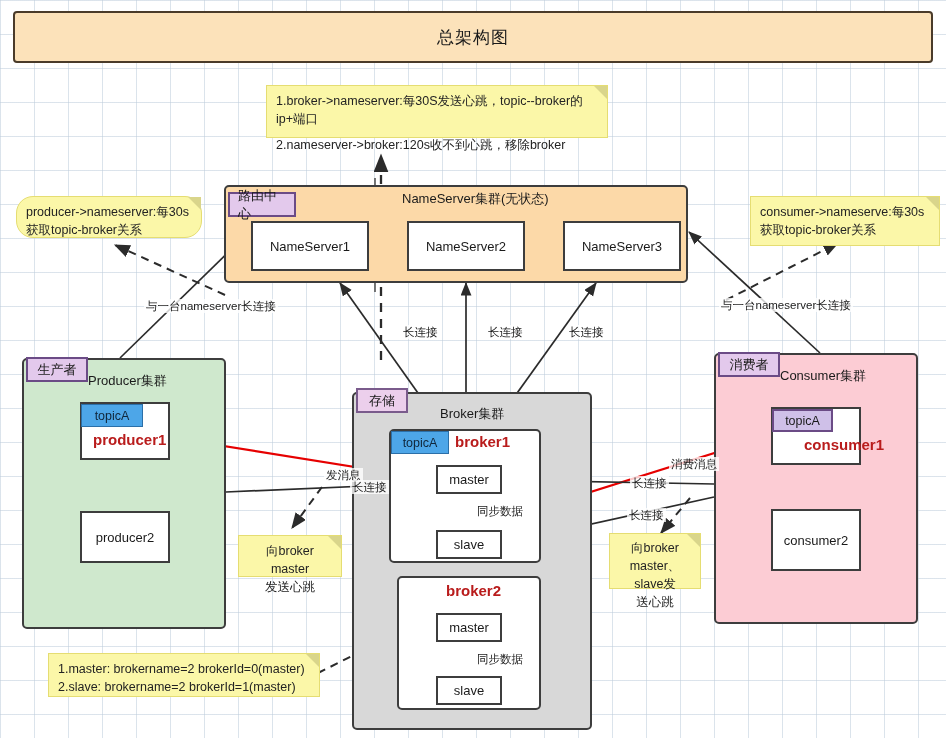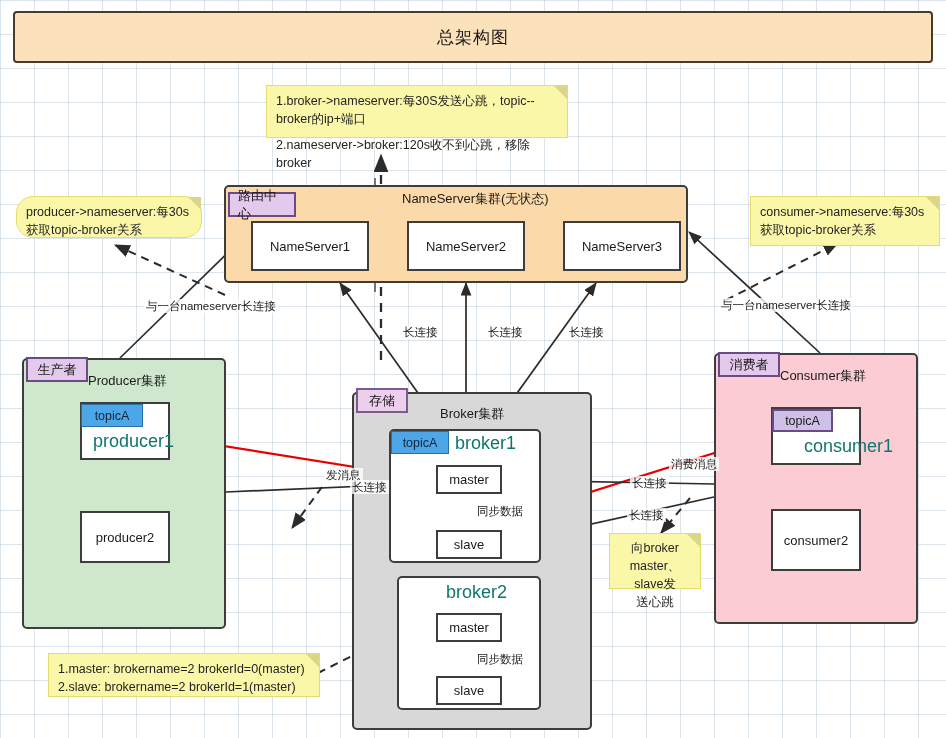--- a/index.html
+++ b/index.html
@@ -72,21 +72,21 @@
 
   .tag{
     position:absolute;box-sizing:border-box;height:23px;
     display:flex;align-items:center;justify-content:center;
     font-size:12.5px;padding:0 9px;
   }
   .tag-blue{background:#4da6e8;border:1px solid #2b6fa8;color:#10263a;}
   .tag-lav{background:#cfc0e8;border:2px solid #6b4b86;color:#1a1a1a;}
 
   .nodelabel{
-    position:absolute;font-size:18px;color:#0f766e;white-space:nowrap;
+    position:absolute;font-size:15px;color:#b91c1c;white-space:nowrap;font-weight:bold;
   }
 
   
   .elabel{
     position:absolute;font-size:11.5px;color:#1a1a1a;white-space:nowrap;
     background:rgba(255,255,255,0.78);padding:0 2px;line-height:14px;margin-left:39px;
   }
   .elabel.plain{background:transparent;}
 </style>
 </head>
@@ -138,21 +138,21 @@
 
     <line x1="318" y1="673" x2="392" y2="636" stroke="#2b2b2b" stroke-width="2" stroke-dasharray="8,6" marker-end="url(#ah)"></line>
 
     <line x1="375" y1="178" x2="375" y2="292" stroke="#555" stroke-width="1.6" stroke-dasharray="12,6,2,6"></line>
   </svg>
 
   <div class="box title-banner">
     <span>总架构图</span>
   </div>
 
-  <div class="note" style="left:266px;top:85px;width:302px;height:53px;">
+  <div class="note" style="left:266px;top:85px;width:342px;height:53px;">
     <span class="dogear"></span>
     <div>1.broker-&gt;nameserver:每30S发送心跳，topic--broker的ip+端口</div>
     <div style="margin-top:8px;">2.nameserver-&gt;broker:120s收不到心跳，移除broker</div>
   </div>
 
   <div class="note" style="left:16px;top:196px;width:186px;height:42px;border-radius:17px;">
     <span class="dogear"></span>
     <div>producer-&gt;nameserver:每30s</div>
     <div>获取topic-broker关系</div>
   </div>
@@ -194,20 +194,25 @@
   <div class="node topleft" style="left:80px;top:402px;width:90px;height:58px;"></div>
   <div class="tag tag-blue" style="left:81px;top:404px;width:62px;">
     <span>topicA</span>
   </div>
   <div class="nodelabel" style="left:93px;top:431px;">producer1</div>
 
   <div class="node" style="left:80px;top:511px;width:90px;height:52px;">
     <span>producer2</span>
   </div>
 
+  <div class="note center" style="left:238px;top:535px;width:104px;height:42px;">
+    <span class="dogear"></span>
+    <div>向broker master</div>
+    <div>发送心跳</div>
+  </div>
 
   <div class="panel panel-broker"></div>
   <div class="badge badge-store" style="left:356px;top:388px;width:52px;">
     <span>存储</span>
   </div>
   <div class="panel-caption" style="left:440px;top:405px;">Broker集群</div>
 
   <div class="node rounded topleft" style="left:389px;top:429px;width:152px;height:134px;"></div>
   <div class="tag tag-blue" style="left:391px;top:431px;width:58px;">
     <span>topicA</span>

